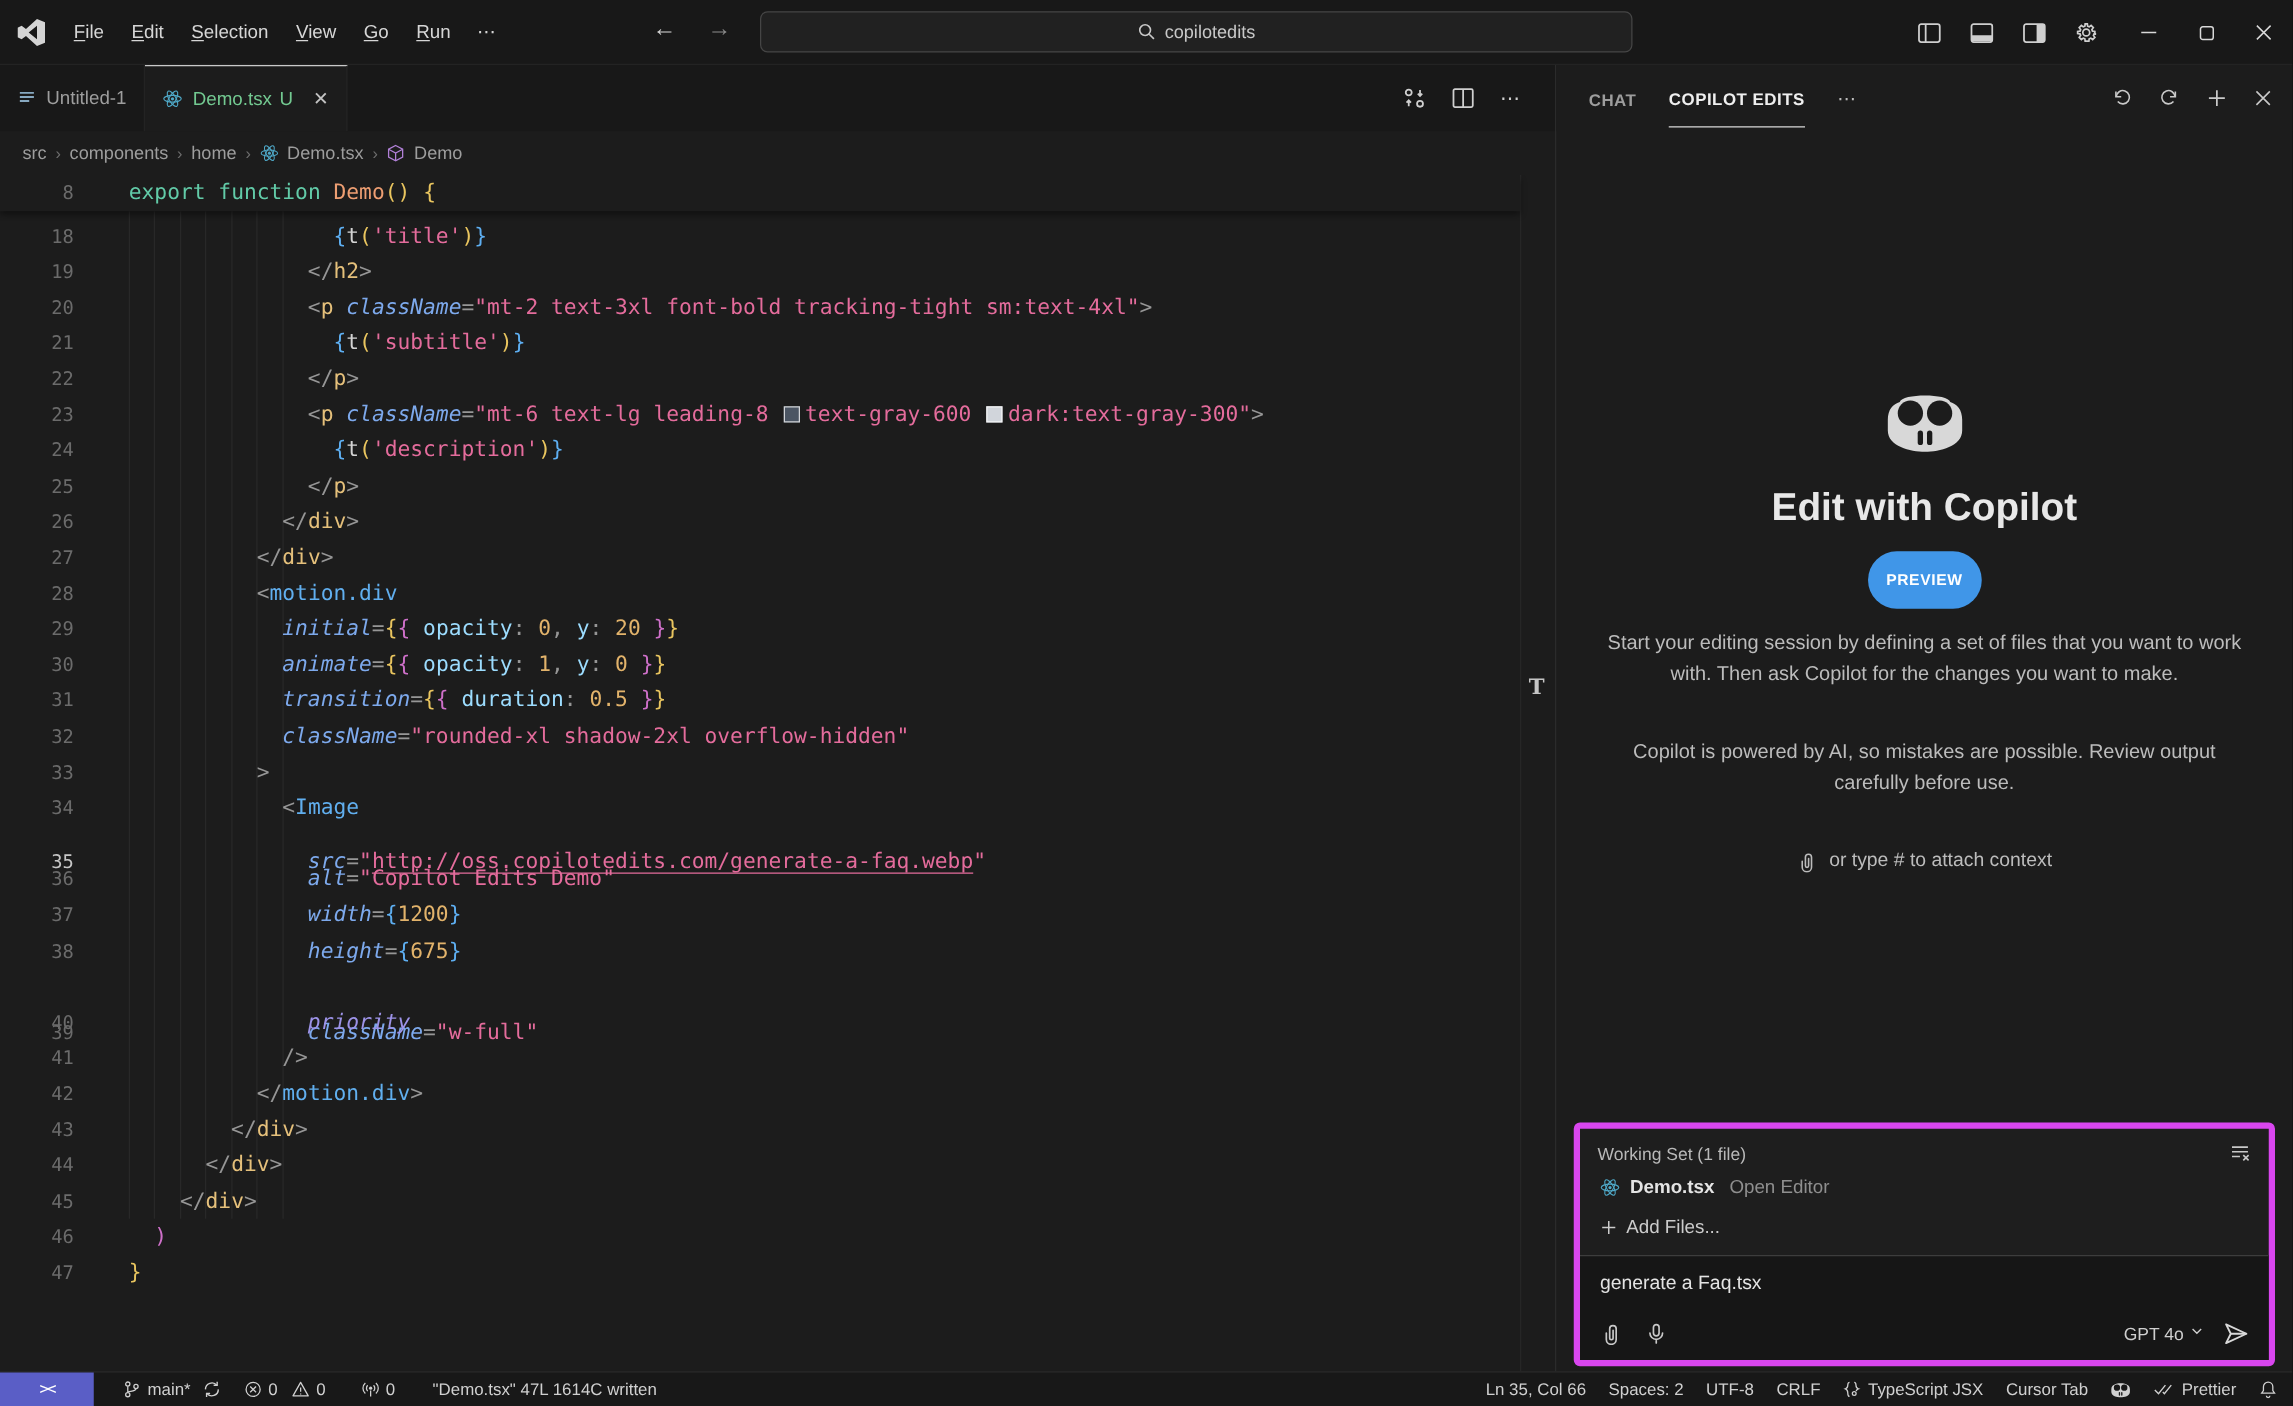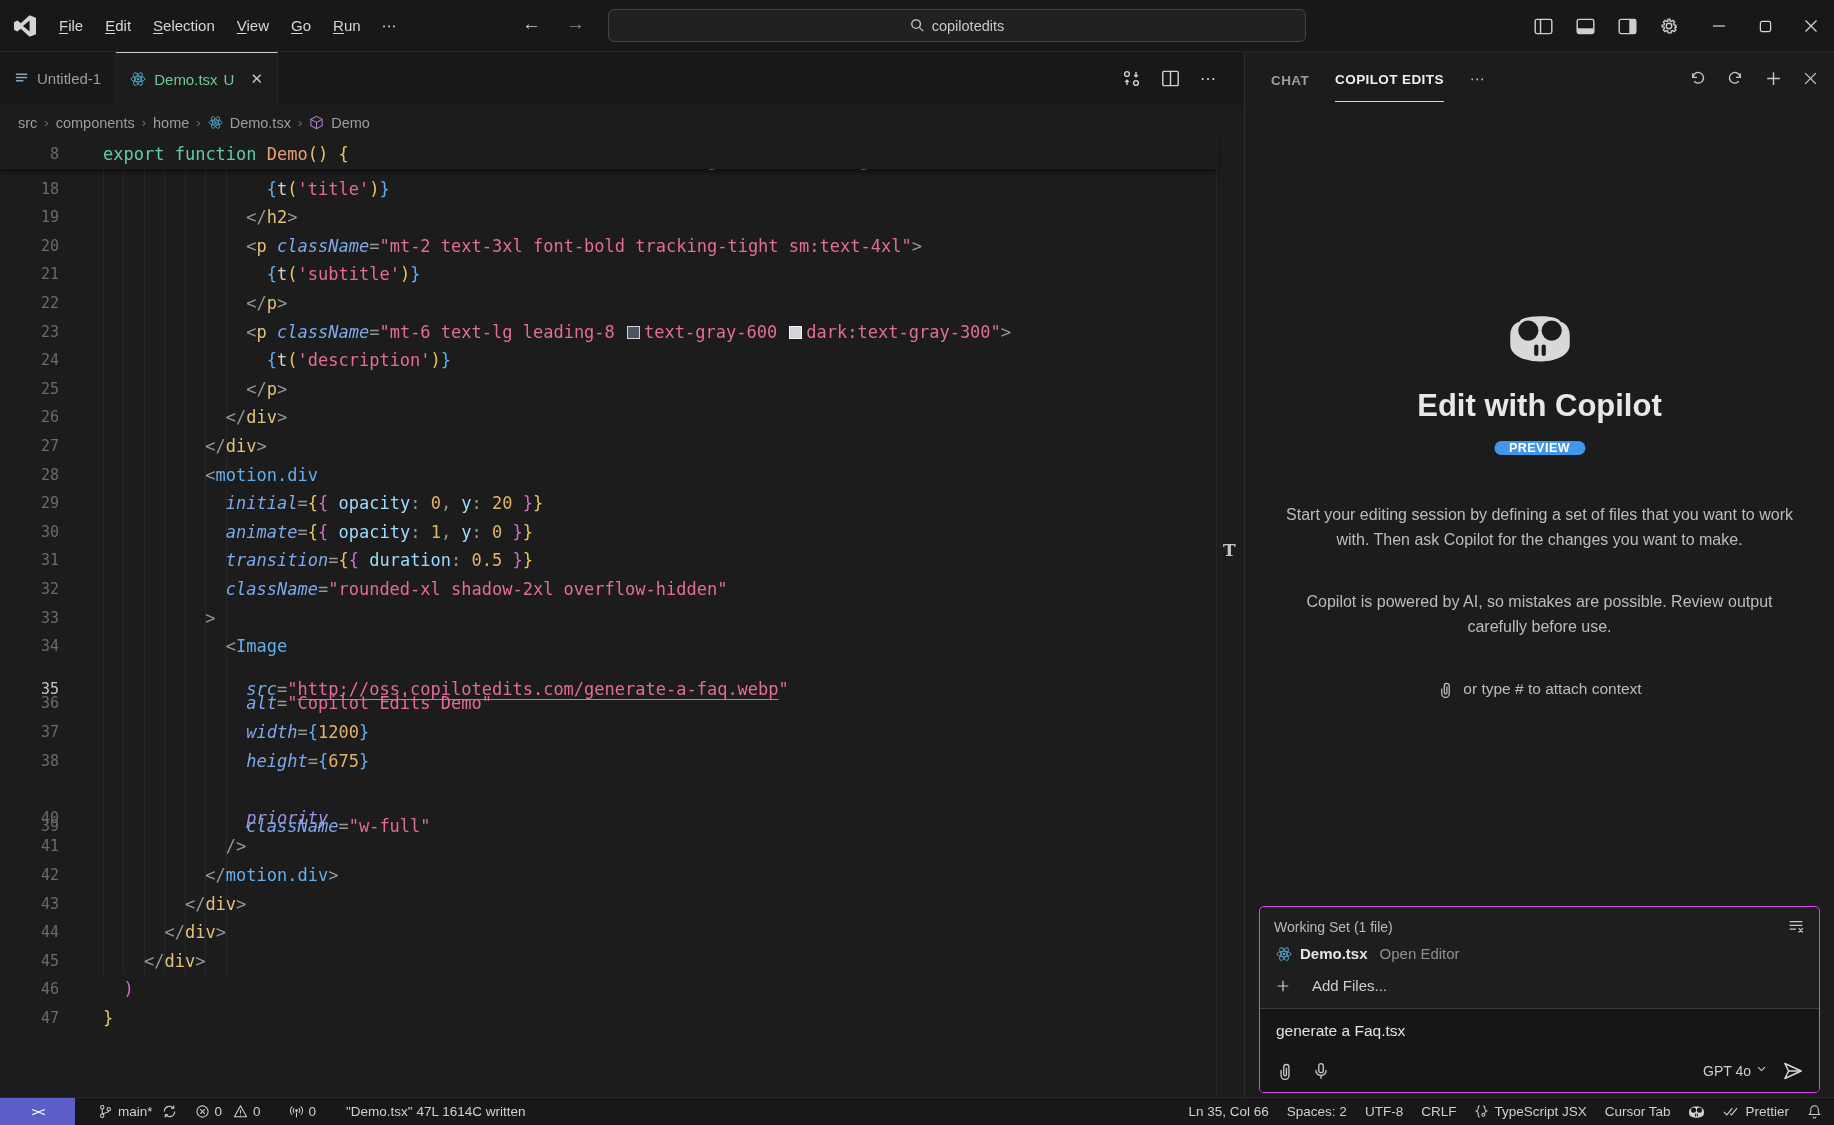--- a/index.html
+++ b/index.html
@@ -56,32 +56,32 @@
 
   
   .panel-header { height:53px; display:flex; align-items:center; padding:0 16px 0 26px; gap:26px; background:#1c1c1c; }
   .panel-tab { font-size:13.5px; font-weight:bold; letter-spacing:.4px; color:#9d9d9d; padding:17px 0 14px; }
   .panel-tab.active { color:#efefef; border-bottom:1px solid #d7d7d7; }
   .panel-more { color:#bdbdbd; font-size:15px; }
   .panel-h-icons { margin-left:auto; display:flex; gap:21px; color:#c9c9c9; align-items:center; }
   .panel-body { position:absolute; top:53px; left:0; right:0; bottom:0; }
   .cp-icon { position:absolute; top:207px; left:50%; transform:translateX(-50%); }
   .cp-title { position:absolute; top:283px; width:100%; text-align:center; font-size:31px; font-weight:600; color:#e8e8e8; }
-  .cp-pill { position:absolute; top:336px; left:50%; transform:translateX(-50%); background:#4096E8; color:#fff; font-size:12.5px; font-weight:600; letter-spacing:.5px; padding:0 15px; border-radius:999px; }
+  .cp-pill { position:absolute; top:336px; left:50%; transform:translateX(-50%); background:#4096E8; color:#fff; font-size:12.5px; font-weight:600; letter-spacing:.5px; padding:16px 15px; border-radius:999px; }
   .cp-p { position:absolute; width:530px; left:50%; transform:translateX(-50%); text-align:center; font-size:16px; line-height:1.55; color:#bcbcbc; }
   .cp-p1 { top:398px; } .cp-p2 { top:485px; }
   .cp-attach { position:absolute; top:575px; width:100%; display:flex; justify-content:center; align-items:center; gap:9px; color:#bcbcbc; font-size:15.5px; }
 
-  .ws-card { position:absolute; left:14px; right:14px; bottom:4px; border:1px solid #d946ef; border-radius:5px; background:#1e1e1e; overflow:hidden; }
+  .ws-card { position:absolute; left:14px; right:14px; bottom:4px; border:5px solid #d946ef; border-radius:5px; background:#1e1e1e; overflow:hidden; }
   .ws-header { display:flex; align-items:center; padding:11px 14px 3px; font-size:14px; color:#b9b9b9; }
   .ws-clear { margin-left:auto; color:#c9c9c9; }
   .ws-file { display:flex; align-items:center; gap:8px; padding:7px 14px 3px 16px; }
   .ws-file-name { font-size:15px; font-weight:600; color:#e4e4e4; }
   .ws-file-hint { font-size:15px; color:#8f8f8f; margin-left:4px; }
-  .ws-add { display:flex; align-items:center; gap:22px; padding:12px 14px 14px 16px; font-size:15px; color:#cccccc; }
+  .ws-add { display:flex; align-items:center; gap:7px; padding:12px 14px 14px 16px; font-size:15px; color:#cccccc; }
   .ws-input { border-top:1px solid #3d3d3d; background:#161616; padding:13px 16px 11px; }
   .ws-input-text { font-size:15.5px; color:#e3e3e3; }
   .ws-input-row { display:flex; align-items:center; margin-top:21px; color:#c8c8c8; }
   .ws-input-row .gap { width:18px; }
   .ws-model { margin-left:auto; font-size:14px; color:#cfcfcf; display:flex; align-items:flex-start; gap:5px; }
   .ws-send { margin-left:16px; color:#d8d8d8; }
 
   
   .statusbar { position:absolute; left:0; right:0; bottom:0; height:28px; background:#181818; border-top:1px solid #2b2b2b; display:flex; align-items:center; font-size:13.5px; color:#d0d0d0; }
   .sb-remote { width:75px; height:100%; background:#5A5EC6; color:#fff; display:flex; align-items:center; justify-content:center; font-family:"DejaVu Sans Mono", monospace; font-size:13px; letter-spacing:-2px; }

